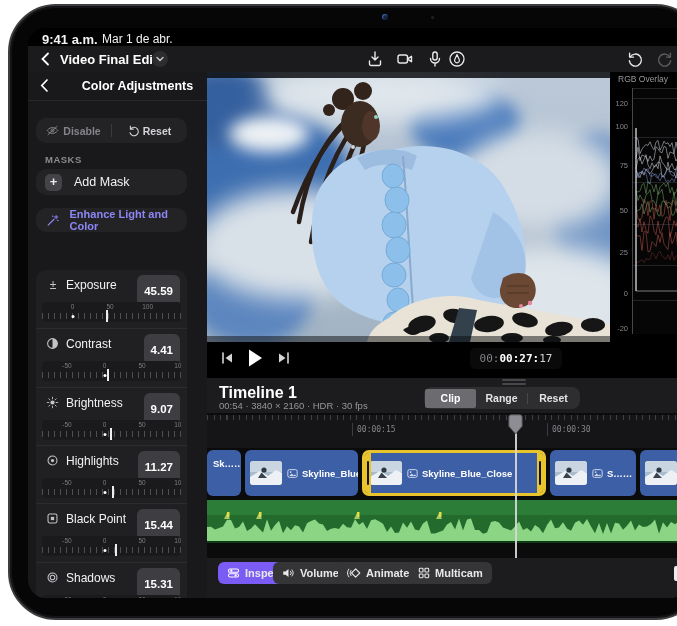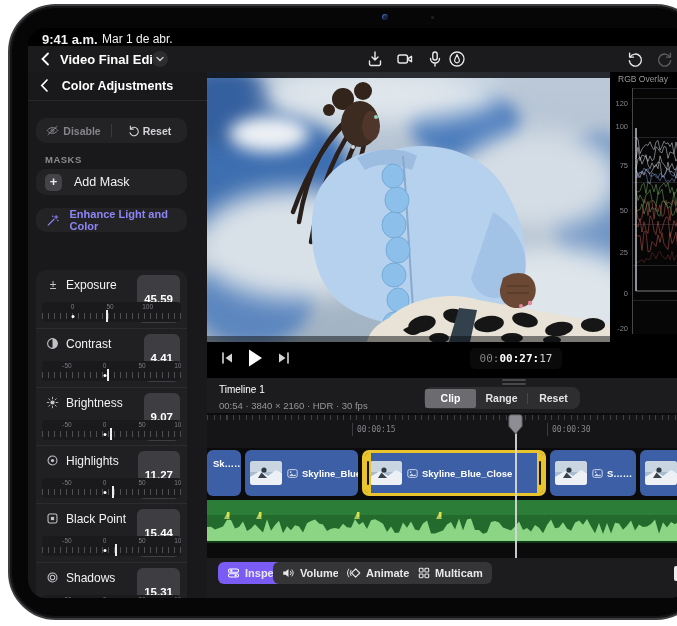--- a/index.html
+++ b/index.html
@@ -24,21 +24,21 @@
   #back-main{position:absolute;left:10px;top:5px;width:16px;height:16px;}
   #doc-title{position:absolute;left:32px;top:6px;font-size:13px;font-weight:700;color:#fff;}
   #title-dd{position:absolute;left:124px;top:5px;width:16px;height:16px;border-radius:8px;background:#2d2d30;
             display:flex;align-items:center;justify-content:center;}
   .tb-ic{position:absolute;top:4px;width:18px;height:18px;}
   #ic-export{left:338px;} #ic-camera{left:368px;} #ic-mic{left:398px;} #ic-pencil{left:420px;}
   #ic-undo{left:598px;} #ic-redo{left:628px;opacity:.32;}
 
   
   #panel{position:absolute;left:0;top:44px;width:179px;height:526px;background:#19191b;border-right:1px solid #000;}
-  #panel-head{position:absolute;left:0;top:0;width:100%;height:28px;border-bottom:1px solid #28282b;}
+  #panel-head{position:absolute;left:0;top:0;width:100%;height:28px;border-bottom:1px solid #28282b;padding-left:20px;}
   #panel-back{position:absolute;left:10px;top:6px;width:14px;height:15px;}
   #panel-title{width:100%;text-align:center;margin-top:7px;font-size:12.5px;font-weight:700;color:#fff;}
   #seg-dr{position:absolute;left:8px;top:46px;width:151px;height:25px;background:#232326;border-radius:10px;
           display:flex;align-items:center;}
   .seg-half{flex:1;display:flex;align-items:center;justify-content:center;gap:4px;font-size:10.5px;font-weight:600;}
   #seg-disable{color:#85858a;} #seg-reset{color:#d3d3d7;}
   #seg-div{width:1px;height:13px;background:#3a3a3e;}
   #masks-label{position:absolute;left:17px;top:82px;font-size:9.5px;font-weight:600;letter-spacing:.5px;color:#8a8a8f;}
   #add-mask{position:absolute;left:8px;top:97px;width:151px;height:26px;background:#232326;border-radius:10px;
             display:flex;align-items:center;}
@@ -54,21 +54,21 @@
   #light-chev{position:absolute;left:150px;top:3px;width:13px;height:13px;}
 
   
   #sliders{position:absolute;left:8px;top:198px;width:151px;}
   .slider{position:absolute;left:0;width:151px;height:58px;background:#202023;}
   .slider.first{border-radius:10px 10px 0 0;}
   .slider+.slider{border-top:1px solid #2c2c2f;}
   .srow{position:relative;height:30px;}
   .sicon{position:absolute;left:10px;top:8px;width:14px;height:14px;color:#c3c3c8;font-size:12px;line-height:14px;text-align:center;}
   .sname{position:absolute;left:30px;top:8px;font-size:12px;color:#f2f2f4;}
-  .sval{position:absolute;right:7px;top:5px;background:#3e3e42;border-radius:6px;padding:18px 7px;
+  .sval{position:absolute;right:7px;top:5px;background:#3e3e42;border-radius:6px;padding:10px 7px;
         font-size:11.5px;font-weight:600;color:#fff;}
   .sruler{position:absolute;left:6px;right:6px;top:32px;height:20px;background:#1a1a1d;border-radius:4px;overflow:hidden;}
   .slab{position:absolute;top:1px;font-size:6.5px;color:#7c7c82;transform:translateX(-50%);}
   .sticks{position:absolute;left:0;right:0;top:11px;height:6px;
           background:repeating-linear-gradient(90deg,#4e4e53 0 1px,transparent 1px 6px);}
   .sdot{position:absolute;top:13px;width:3px;height:3px;border-radius:50%;background:#fff;transform:translateX(-50%);}
   .scursor{position:absolute;top:8px;width:2px;height:12px;background:#ededf0;transform:translateX(-50%);}
 
   
   #video{position:absolute;left:179px;top:44px;width:403px;height:270px;background:#0a0c0f;overflow:hidden;}
@@ -81,21 +81,21 @@
   #transport{position:absolute;left:179px;top:314px;width:481px;height:36px;background:#000;}
   .tp{position:absolute;top:9px;}
   #tp-skipb{left:14px;} #tp-play{left:40px;top:6px;} #tp-skipf{left:70px;}
   #timecode{position:absolute;left:263px;top:6px;width:92px;height:21px;background:#0a0a0a;border-radius:5px;
             display:flex;align-items:center;justify-content:center;font-family:"DejaVu Sans Mono",monospace;font-size:11px;}
   #tc-h{color:#85858a;} #tc-m{color:#fff;font-weight:700;} #tc-f{color:#d3d3d8;}
 
   
   #timeline{position:absolute;left:179px;top:350px;width:481px;height:220px;background:#1c1c1e;}
   .grab{position:absolute;left:295px;width:24px;height:2px;border-radius:1px;background:#47474b;}
-  #tl-name{position:absolute;left:12px;top:6px;font-size:10px;font-weight:400;color:#fff;}
+  #tl-name{position:absolute;left:12px;top:6px;font-size:16px;font-weight:700;color:#fff;}
   #tl-meta{position:absolute;left:12px;top:22px;font-size:9.5px;color:#96969b;}
   #modes{position:absolute;left:217px;top:9px;width:154px;height:22px;background:#2e2e30;border-radius:8px;
          display:flex;align-items:center;padding:0 1px;}
   .mode{flex:1;text-align:center;font-size:10.5px;font-weight:600;color:#e4e4e8;line-height:19px;height:19px;}
   .mode.sel{background:#6b6b70;border-radius:2px;color:#fff;}
   .mode-div{width:1px;height:11px;background:#48484c;}
   #trackbg{position:absolute;left:0;top:35px;width:481px;height:145px;background:#0b0b0c;}
   #ruler{position:absolute;left:0;top:37px;width:481px;height:33px;background:#151517;}
   #ruler-ticks{position:absolute;left:0;right:0;top:0;height:5px;
                background:repeating-linear-gradient(90deg,#414145 0 1px,transparent 1px 6.5px);}

